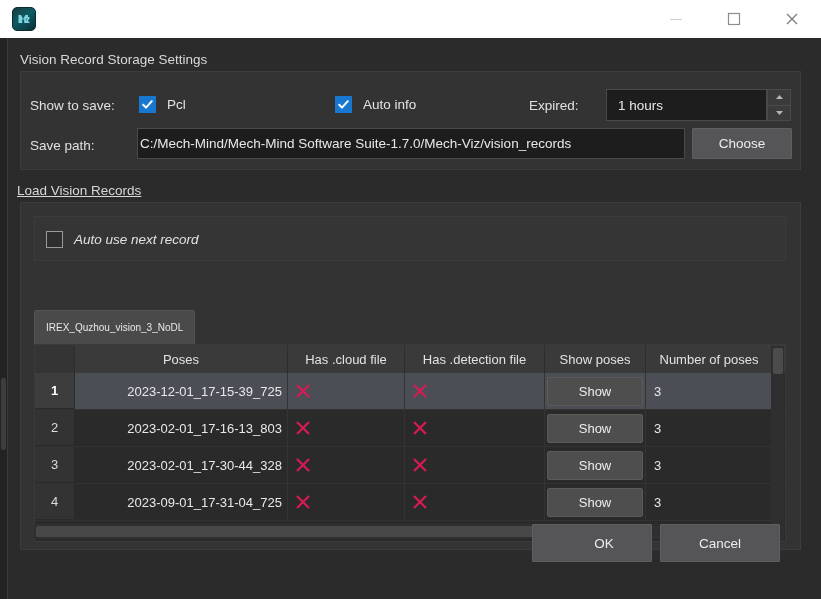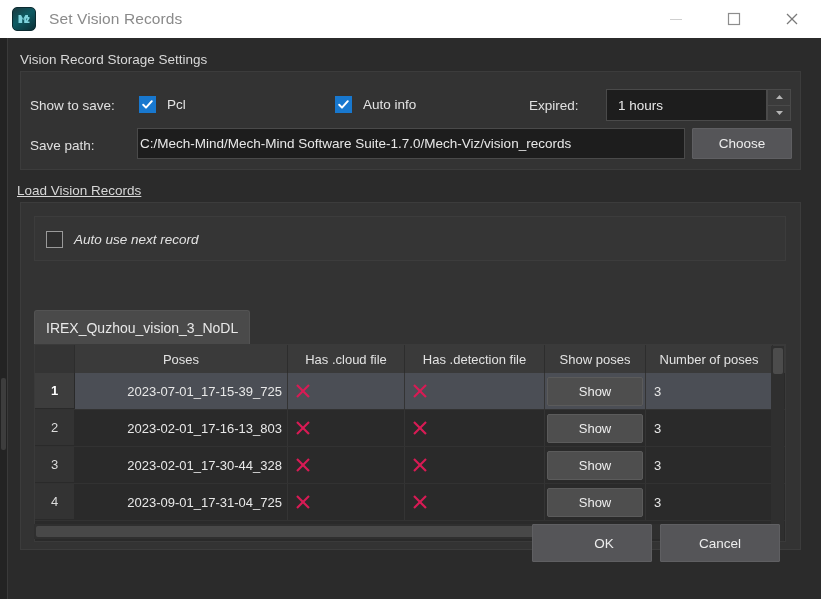--- a/index.html
+++ b/index.html
@@ -208,21 +208,21 @@
   .tab {
     height: 34px;
     background: #4a4a4a;
     border: 1px solid #535353;
     border-bottom: none;
     box-sizing: border-box;
     border-radius: 3px 3px 0 0;
     display: flex;
     align-items: center;
     padding: 4px 11px;
-    font-size: 14px;
+    font-size: 10px;
     color: #e8e8e8;
     white-space: nowrap;
   }
 
   .table {
     position: absolute;
     left: 34px;
     top: 306px;
     width: 752px;
     height: 198px;
@@ -338,21 +338,20 @@
 
 <div id="app">
 
   <div class="titlebar">
     <div class="app-icon">
       <svg width="14" height="14" viewBox="0 0 14 14">
         <path d="M1.5 11 L1.5 3 L4 3 L6.2 7 L8.4 3 L11 3 L11 5 L9.2 5 L9.2 11 L7.2 11 L7.2 6.2 L6.2 8.2 L5.2 6.2 L5.2 11 Z" fill="#7fd3dd"></path>
         <path d="M8.6 11 L12.5 11 L12.5 9.4 L10.6 9.4 L12.5 6.6 L12.5 5 L8.8 5 L8.8 6.6 L10.5 6.6 L8.6 9.4 Z" fill="#7fd3dd"></path>
       </svg>
     </div>
-    <div class="title-text">Set Vision Records</div>
 
     <div class="win-controls">
       <div class="win-btn">
         <svg width="16" height="16" viewBox="0 0 16 16">
           <line x1="2" y1="8.5" x2="14" y2="8.5" stroke="#cfcfcf" stroke-width="1"></line>
         </svg>
       </div>
       <div class="win-btn">
         <svg width="16" height="16" viewBox="0 0 16 16">
           <rect x="2.5" y="2.5" width="11" height="11" fill="none" stroke="#8d8d8d" stroke-width="1.2"></rect>
@@ -441,21 +440,21 @@
         <div class="th corner" style="width:40px;"></div>
         <div class="th" style="width:213px;">Poses</div>
         <div class="th" style="width:117px;">Has .cloud file</div>
         <div class="th" style="width:140px;">Has .detection file</div>
         <div class="th" style="width:101px;">Show poses</div>
         <div class="th" style="width:127px;">Number of poses</div>
       </div>
 
       <div class="tr sel">
         <div class="rowhdr" style="width:40px;">1</div>
-        <div class="td c-poses" style="width:213px;">2023-07-01_17-15-39_725</div>
+        <div class="td c-poses" style="width:213px;">2023-12-01_17-15-39_725</div>
         <div class="td c-mark" style="width:117px;">
           <svg class="xmark" width="18" height="18" viewBox="0 0 18 18">
             <line x1="3" y1="3" x2="15" y2="15" stroke="#d81b55" stroke-width="2.2"></line>
             <line x1="15" y1="3" x2="3" y2="15" stroke="#d81b55" stroke-width="2.2"></line>
           </svg>
         </div>
         <div class="td c-mark" style="width:140px;">
           <svg class="xmark" width="18" height="18" viewBox="0 0 18 18">
             <line x1="3" y1="3" x2="15" y2="15" stroke="#d81b55" stroke-width="2.2"></line>
             <line x1="15" y1="3" x2="3" y2="15" stroke="#d81b55" stroke-width="2.2"></line>

